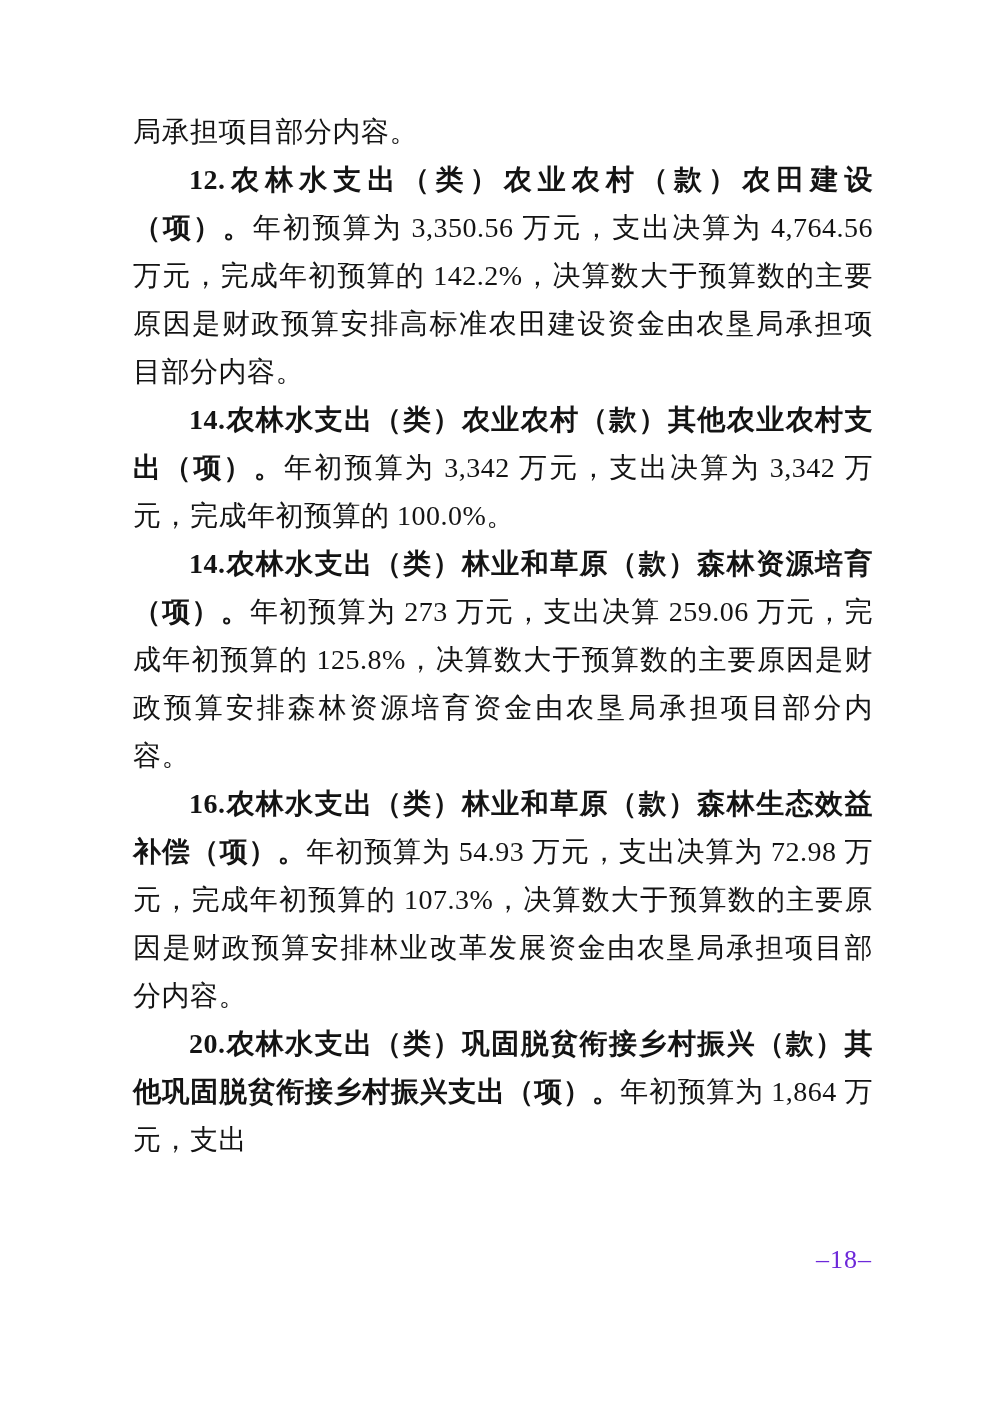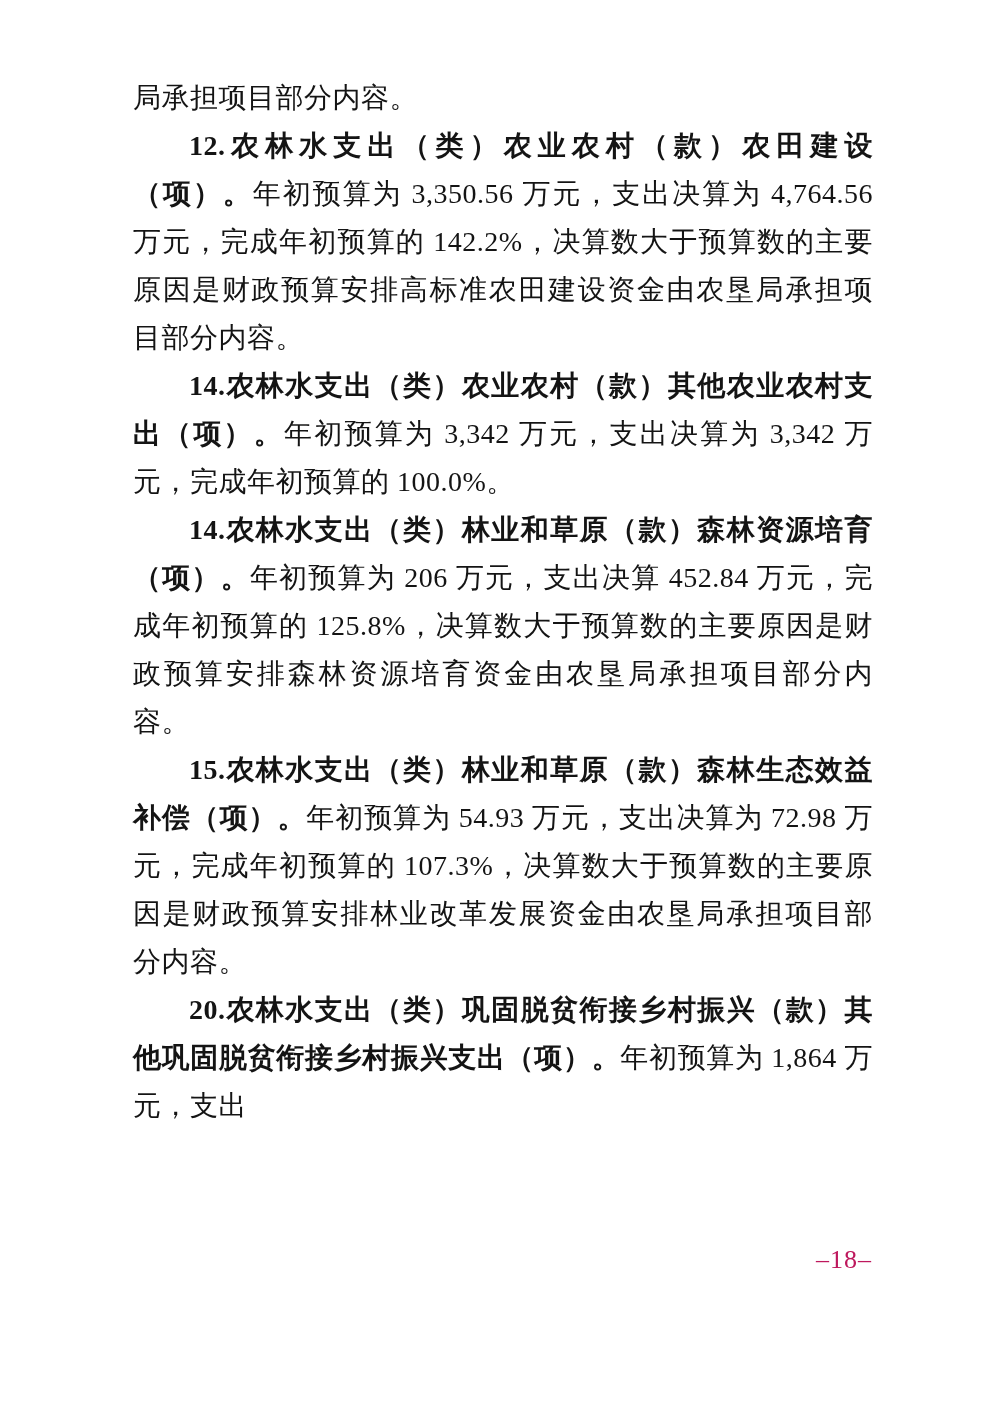--- a/index.html
+++ b/index.html
@@ -9,21 +9,21 @@
   }
   body {
     font-family: "Liberation Serif", "DejaVu Serif", serif;
     color: #141414;
   }
   .page {
     position: relative;
     width: 1000px;
     height: 1414px;
     background: #ffffff;
-    padding: 74px 127px 0 133px;
+    padding: 108px 127px 0 133px;
     overflow: hidden;
   }
   .para {
     font-size: 28px;
     line-height: 48px;
     text-align: justify;
     text-justify: inter-character;
     text-indent: 2em;
     letter-spacing: 0.5px;
   }
@@ -36,35 +36,35 @@
   .body-run {
     font-weight: 400;
   }
   .page-number {
     position: absolute;
     top: 1244px;
     right: 128px;
     font-size: 26px;
     line-height: 32px;
     letter-spacing: 1px;
-    color: #be185d;
+    color: #6d28d9;
   }
 </style>
 </head>
 <body>
 
 <div class="page">
 
   <p class="para no-indent"><span class="body-run">局承担项目部分内容。</span></p>
 
   <p class="para"><span class="heading-run">12.农林水支出（类）农业农村（款）农田建设（项）。</span><span class="body-run">年初预算为 3,350.56 万元，支出决算为 4,764.56 万元，完成年初预算的 142.2%，决算数大于预算数的主要原因是财政预算安排高标准农田建设资金由农垦局承担项目部分内容。</span></p>
 
   <p class="para"><span class="heading-run">14.农林水支出（类）农业农村（款）其他农业农村支出（项）。</span><span class="body-run">年初预算为 3,342 万元，支出决算为 3,342 万元，完成年初预算的 100.0%。</span></p>
 
-  <p class="para"><span class="heading-run">14.农林水支出（类）林业和草原（款）森林资源培育（项）。</span><span class="body-run">年初预算为 206 万元，支出决算 452.84 万元，完成年初预算的 125.8%，决算数大于预算数的主要原因是财政预算安排森林资源培育资金由农垦局承担项目部分内容。</span></p>
+  <p class="para"><span class="heading-run">14.农林水支出（类）林业和草原（款）森林资源培育（项）。</span><span class="body-run">年初预算为 273 万元，支出决算 259.06 万元，完成年初预算的 125.8%，决算数大于预算数的主要原因是财政预算安排森林资源培育资金由农垦局承担项目部分内容。</span></p>
 
-  <p class="para"><span class="heading-run">15.农林水支出（类）林业和草原（款）森林生态效益补偿（项）。</span><span class="body-run">年初预算为 54.93 万元，支出决算为 72.98 万元，完成年初预算的 107.3%，决算数大于预算数的主要原因是财政预算安排林业改革发展资金由农垦局承担项目部分内容。</span></p>
+  <p class="para"><span class="heading-run">16.农林水支出（类）林业和草原（款）森林生态效益补偿（项）。</span><span class="body-run">年初预算为 54.93 万元，支出决算为 72.98 万元，完成年初预算的 107.3%，决算数大于预算数的主要原因是财政预算安排林业改革发展资金由农垦局承担项目部分内容。</span></p>
 
 
   <p class="para"><span class="heading-run">20.农林水支出（类）巩固脱贫衔接乡村振兴（款）其他巩固脱贫衔接乡村振兴支出（项）。</span><span class="body-run">年初预算为 1,864 万元，支出</span></p>
 
   <div class="page-number">–18–</div>
 </div>
 
 </body></html>

